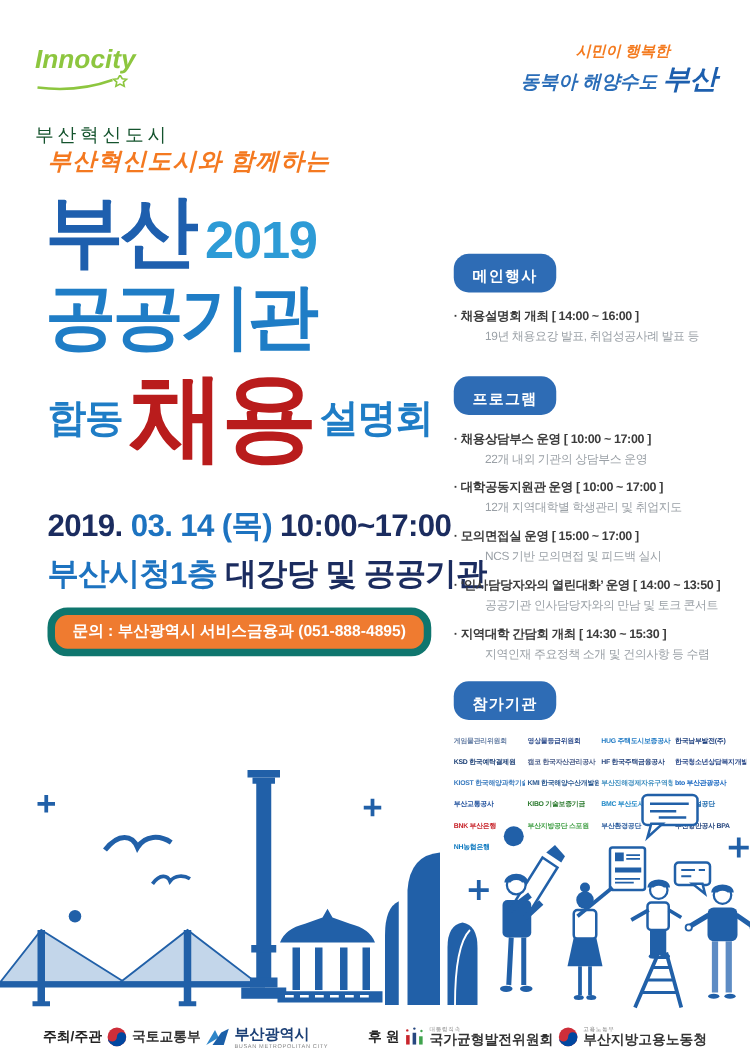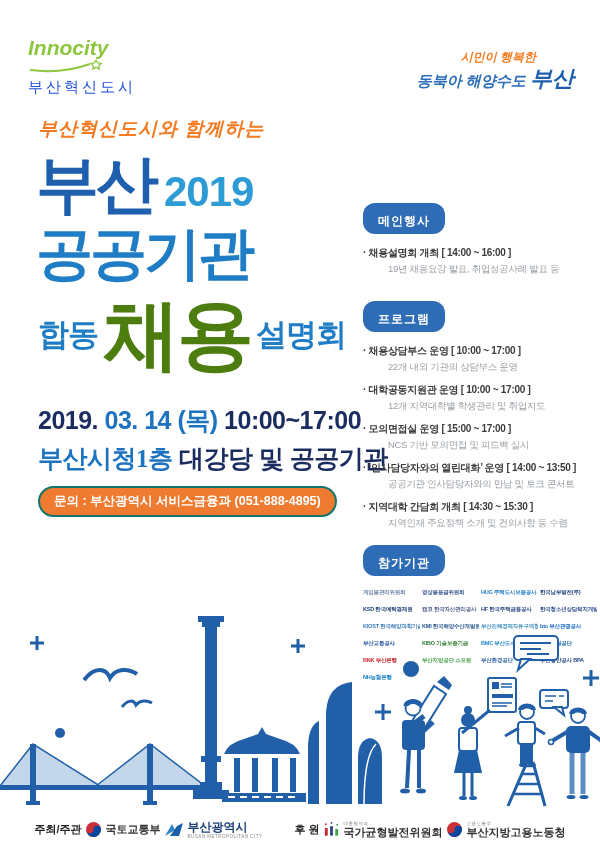--- a/index.html
+++ b/index.html
@@ -2,42 +2,42 @@
 <html><head>
 <meta charset="utf-8">
 <style>
   html,body{margin:0;padding:0;background:#e9e9e9;font-family:"Liberation Sans","DejaVu Sans",sans-serif;}
   .poster{position:relative;width:600px;height:849px;background:#ffffff;overflow:hidden;margin:0 auto;}
   .abs{position:absolute;}
 
   
   .inno{left:28px;top:36px;}
   .inno-name{color:#8dc63f;font-size:21px;font-weight:800;font-style:italic;letter-spacing:0;}
-  .inno-sub{color:#1d4ed8;font-size:15px;letter-spacing:3px;margin-top:0;font-family:Liberation Mono, monospace;}
-  .slogan{right:26px;top:50px;text-align:right;line-height:1.25;}
+  .inno-sub{color:#14532d;font-size:15px;letter-spacing:3px;margin-top:20px;font-family:Liberation Mono, monospace;}
+  .slogan{right:26px;top:34px;text-align:right;line-height:1.25;}
   .slog1{color:#f47b20;font-size:12px;font-weight:bold;font-style:italic;margin-right:38px;}
   .slog2{color:#2a6db8;font-size:15px;font-weight:bold;font-style:italic;}
   .slog2 .em{font-size:22px;color:#1d5fae;}
 
   
   .tagline{left:38px;top:116px;color:#f47920;font-size:19px;font-weight:bold;font-style:italic;letter-spacing:1px;}
   .t1{left:36px;top:142px;display:flex;align-items:baseline;gap:8px;}
   .city{font-size:63px;font-weight:800;color:#1e5fae;letter-spacing:-3px;}
   .year{font-size:42px;font-weight:700;color:#2d9bd6;letter-spacing:-1px;}
   .t2{left:36px;top:216px;font-size:57px;font-weight:800;color:#1f7dc6;letter-spacing:-3px;}
   .t3{left:38px;top:296px;display:flex;align-items:flex-start;}
   .joint,.session{font-size:31px;font-weight:800;color:#1f7dc6;margin-top:18px;letter-spacing:-1px;}
-  .recruit{font-size:77px;font-weight:800;color:#4d7c0f;line-height:1.0;margin:0 5px;letter-spacing:-3px;}
+  .recruit{font-size:77px;font-weight:800;color:#b91c1c;line-height:1.0;margin:0 5px;letter-spacing:-3px;}
 
   
   .dateline{left:38px;top:404px;font-size:25px;font-weight:800;color:#1b2c5f;letter-spacing:-0.5px;white-space:nowrap;}
   .dateline .hl{color:#1d73c0;}
   .venueline{left:38px;top:442px;font-size:25px;font-weight:800;color:#1b2c5f;letter-spacing:-0.5px;white-space:nowrap;}
-  .venueline .hl{color:#1d73c0;font-family:Liberation Serif, serif;}
-  .pill{left:38px;top:486px;display:inline-block;background:#ef7b30;border:2px solid #0f766e;color:#fff;font-size:12.5px;font-weight:bold;padding:5px 14px;border-radius:16px;white-space:nowrap;}
+  .venueline .hl{color:#1d73c0;}
+  .pill{left:38px;top:486px;display:inline-block;background:#ef7b30;border:6px solid #0f766e;color:#fff;font-size:12.5px;font-weight:bold;padding:5px 14px;border-radius:16px;white-space:nowrap;}
 
   
   .rightcol{left:363px;top:203px;width:222px;}
   .badge{display:inline-block;background:#2e6cb5;color:#fff;font-weight:bold;font-size:12px;padding:10px 15px 4px;border-radius:12px;letter-spacing:1px;}
   .sec{margin-top:12px;}
   .pitem{margin-bottom:9px;}
   .pitem .t{font-size:10px;font-weight:bold;color:#3b3b3b;white-space:nowrap;letter-spacing:-0.3px;}
   .pitem .d{font-size:9.5px;color:#9aa0a6;margin-top:3px;margin-left:25px;white-space:nowrap;letter-spacing:-0.3px;}
   .gap16{margin-top:16px;}
   .logos{display:grid;grid-template-columns:repeat(4,57px);column-gap:2px;row-gap:10px;margin-top:13px;}

